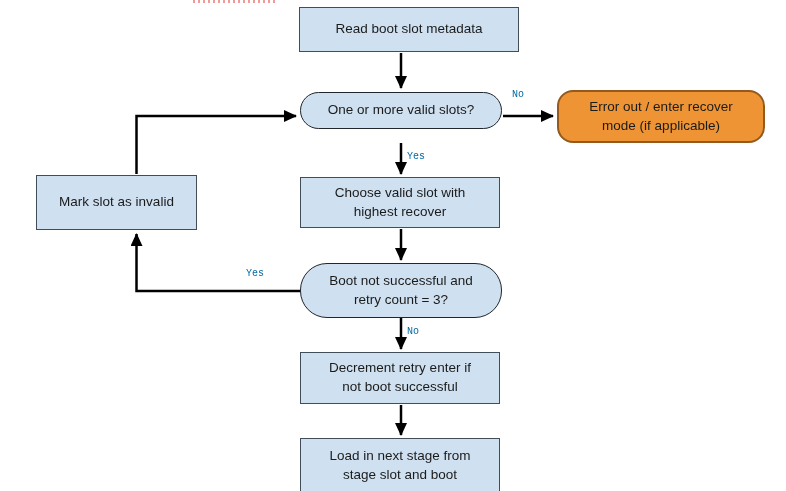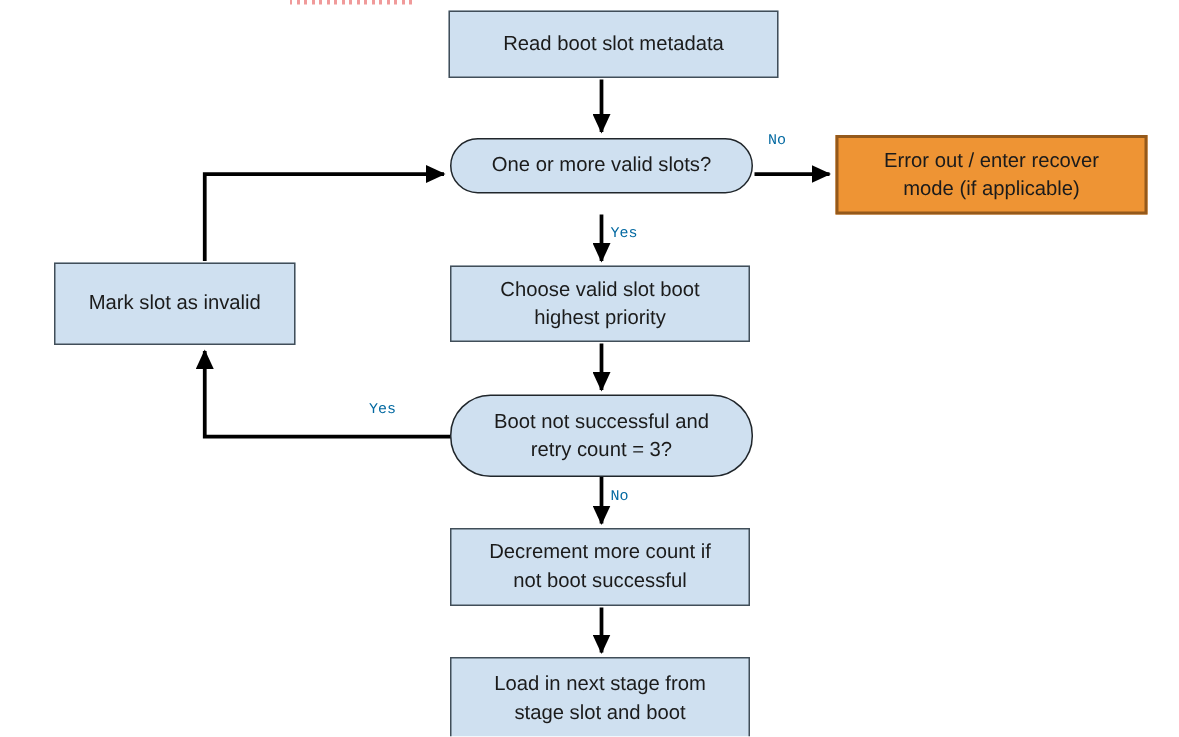--- a/index.html
+++ b/index.html
@@ -20,21 +20,21 @@
   }
   .rect{background:#cfe0f0;border:1.6px solid #414e59;}
   .pill{background:#cfe0f0;border:1.6px solid #20262b;border-radius:27px;}
   .error{background:#ee9434;border:2px solid #94591b;}
   .edge-label{
     position:absolute;color:#0369a1;font-size:10px;line-height:18px;white-space:nowrap;font-family:Liberation Mono, monospace;
   }
   
   #n-read      {left:299px;top:7px;  width:220px;height:45px;}
   #n-valid     {left:300px;top:92px; width:202px;height:37px;}
-  #n-error     {left:557px;top:90px; width:208px;height:53px;}
+  #n-error     {left:557px;top:90px; width:208px;height:53px;border-radius:16px;}
   #n-choose    {left:300px;top:177px;width:200px;height:51px;}
   #n-mark      {left:36px; top:175px;width:161px;height:55px;}
   #n-bootchk   {left:300px;top:263px;width:202px;height:55px;}
   #n-decrement {left:300px;top:352px;width:200px;height:52px;}
   #n-load      {left:300px;top:438px;width:200px;height:56px;}
   #l-no-error  {left:512px;top:86px;}
   #l-yes-choose{left:407px;top:148px;}
   #l-yes-mark  {left:246px;top:265px;}
   #l-no-decr   {left:407px;top:323px;}
 </style>
@@ -67,33 +67,33 @@
 
   <div class="node pill" id="n-valid">
     <span>One or more valid slots?</span>
   </div>
 
   <div class="node error" id="n-error">
     <span>Error out / enter recover mode (if applicable)</span>
   </div>
 
   <div class="node rect" id="n-choose">
-    <span>Choose valid slot boot highest priority</span>
+    <span>Choose valid slot with highest recover</span>
   </div>
 
   <div class="node rect" id="n-mark">
     <span>Mark slot as invalid</span>
   </div>
 
   <div class="node pill" id="n-bootchk">
     <span>Boot not successful and retry count = 3?</span>
   </div>
 
   <div class="node rect" id="n-decrement">
-    <span>Decrement more count if not boot successful</span>
+    <span>Decrement retry enter if not boot successful</span>
   </div>
 
   <div class="node rect" id="n-load">
     <span>Load in next stage from stage slot and boot</span>
   </div>
 
   <div class="edge-label" id="l-no-error">No</div>
   <div class="edge-label" id="l-yes-choose">Yes</div>
   <div class="edge-label" id="l-yes-mark">Yes</div>
   <div class="edge-label" id="l-no-decr">No</div>

